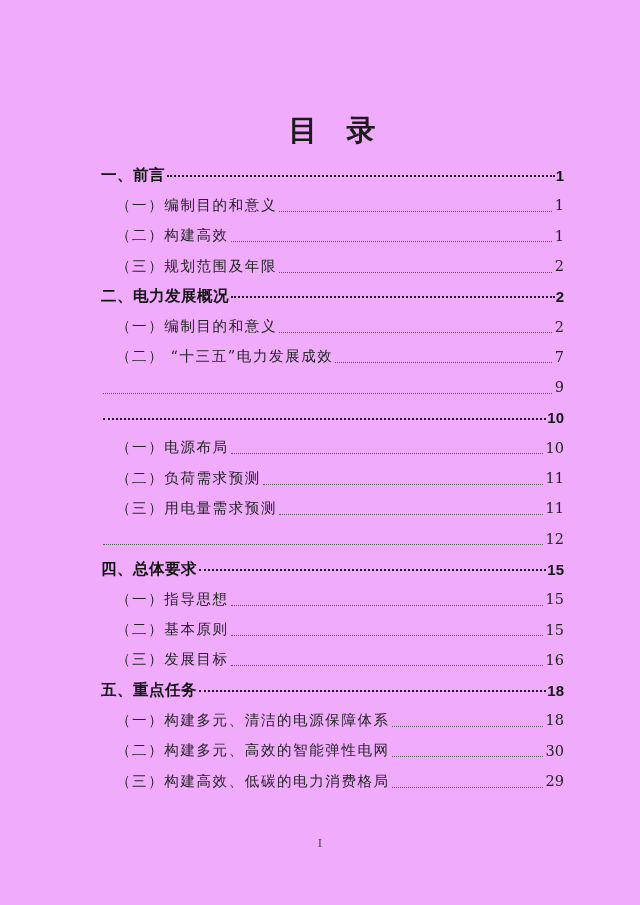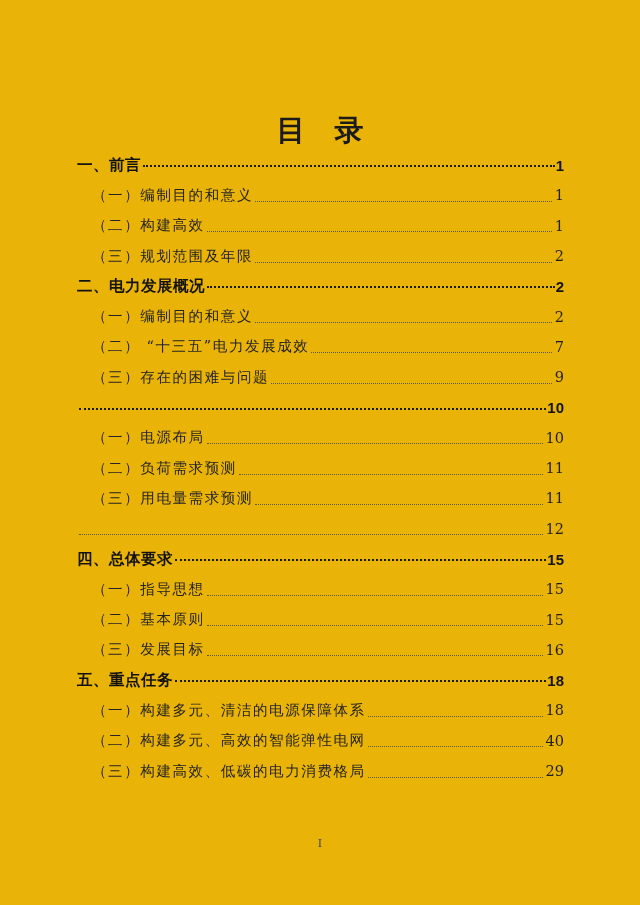--- a/index.html
+++ b/index.html
@@ -5,35 +5,37 @@
   * { margin: 0; padding: 0; box-sizing: border-box; }
   html, body { background: #ffffff; }
   body {
     width: 640px; height: 905px;
     font-family: "Liberation Sans", sans-serif;
     overflow: hidden;
   }
   .page {
     position: relative;
     width: 640px; height: 905px;
-    background: #eab308;
+    background: #f0abfc;
     overflow: hidden;
+    padding-left: 24px;
   }
   .title {
     margin: 0;
     padding-top: 111px;
     text-align: center;
     font-family: "Liberation Sans", "DejaVu Sans", sans-serif;
     font-weight: 700;
     font-size: 29px;
     line-height: 39px;
     color: #1b1b1b;
     white-space: pre;
   }
   .toc {
+    margin-top: 10px;
     padding: 0 76px 0 77px;
   }
   .row {
     display: flex;
     align-items: center;
     height: 30.3px;
   }
   .label { flex: 0 0 auto; white-space: pre; }
   .leader { flex: 1 1 auto; height: 0; min-width: 10px; }
   .pagenum { flex: 0 0 auto; }
@@ -123,21 +125,20 @@
         <span class="label">（一）编制目的和意义</span>
         <span class="leader"></span>
         <span class="pagenum">2</span>
       </div>
       <div class="row level2">
         <span class="label">（二） “十三五”电力发展成效</span>
         <span class="leader"></span>
         <span class="pagenum">7</span>
       </div>
       <div class="row level2">
-        <span class="label">（三）存在的困难与问题</span>
         <span class="leader"></span>
         <span class="pagenum">9</span>
       </div>
       <div class="row level1">
         <span class="leader"></span>
         <span class="pagenum">10</span>
       </div>
       <div class="row level2">
         <span class="label">（一）电源布局</span>
         <span class="leader"></span>
@@ -183,21 +184,21 @@
         <span class="pagenum">18</span>
       </div>
       <div class="row level2">
         <span class="label">（一）构建多元、清洁的电源保障体系</span>
         <span class="leader"></span>
         <span class="pagenum">18</span>
       </div>
       <div class="row level2">
         <span class="label">（二）构建多元、高效的智能弹性电网</span>
         <span class="leader"></span>
-        <span class="pagenum">40</span>
+        <span class="pagenum">30</span>
       </div>
       <div class="row level2">
         <span class="label">（三）构建高效、低碳的电力消费格局</span>
         <span class="leader"></span>
         <span class="pagenum">29</span>
       </div>
     </div>
   <div class="footer">I</div>
 </div>
 

